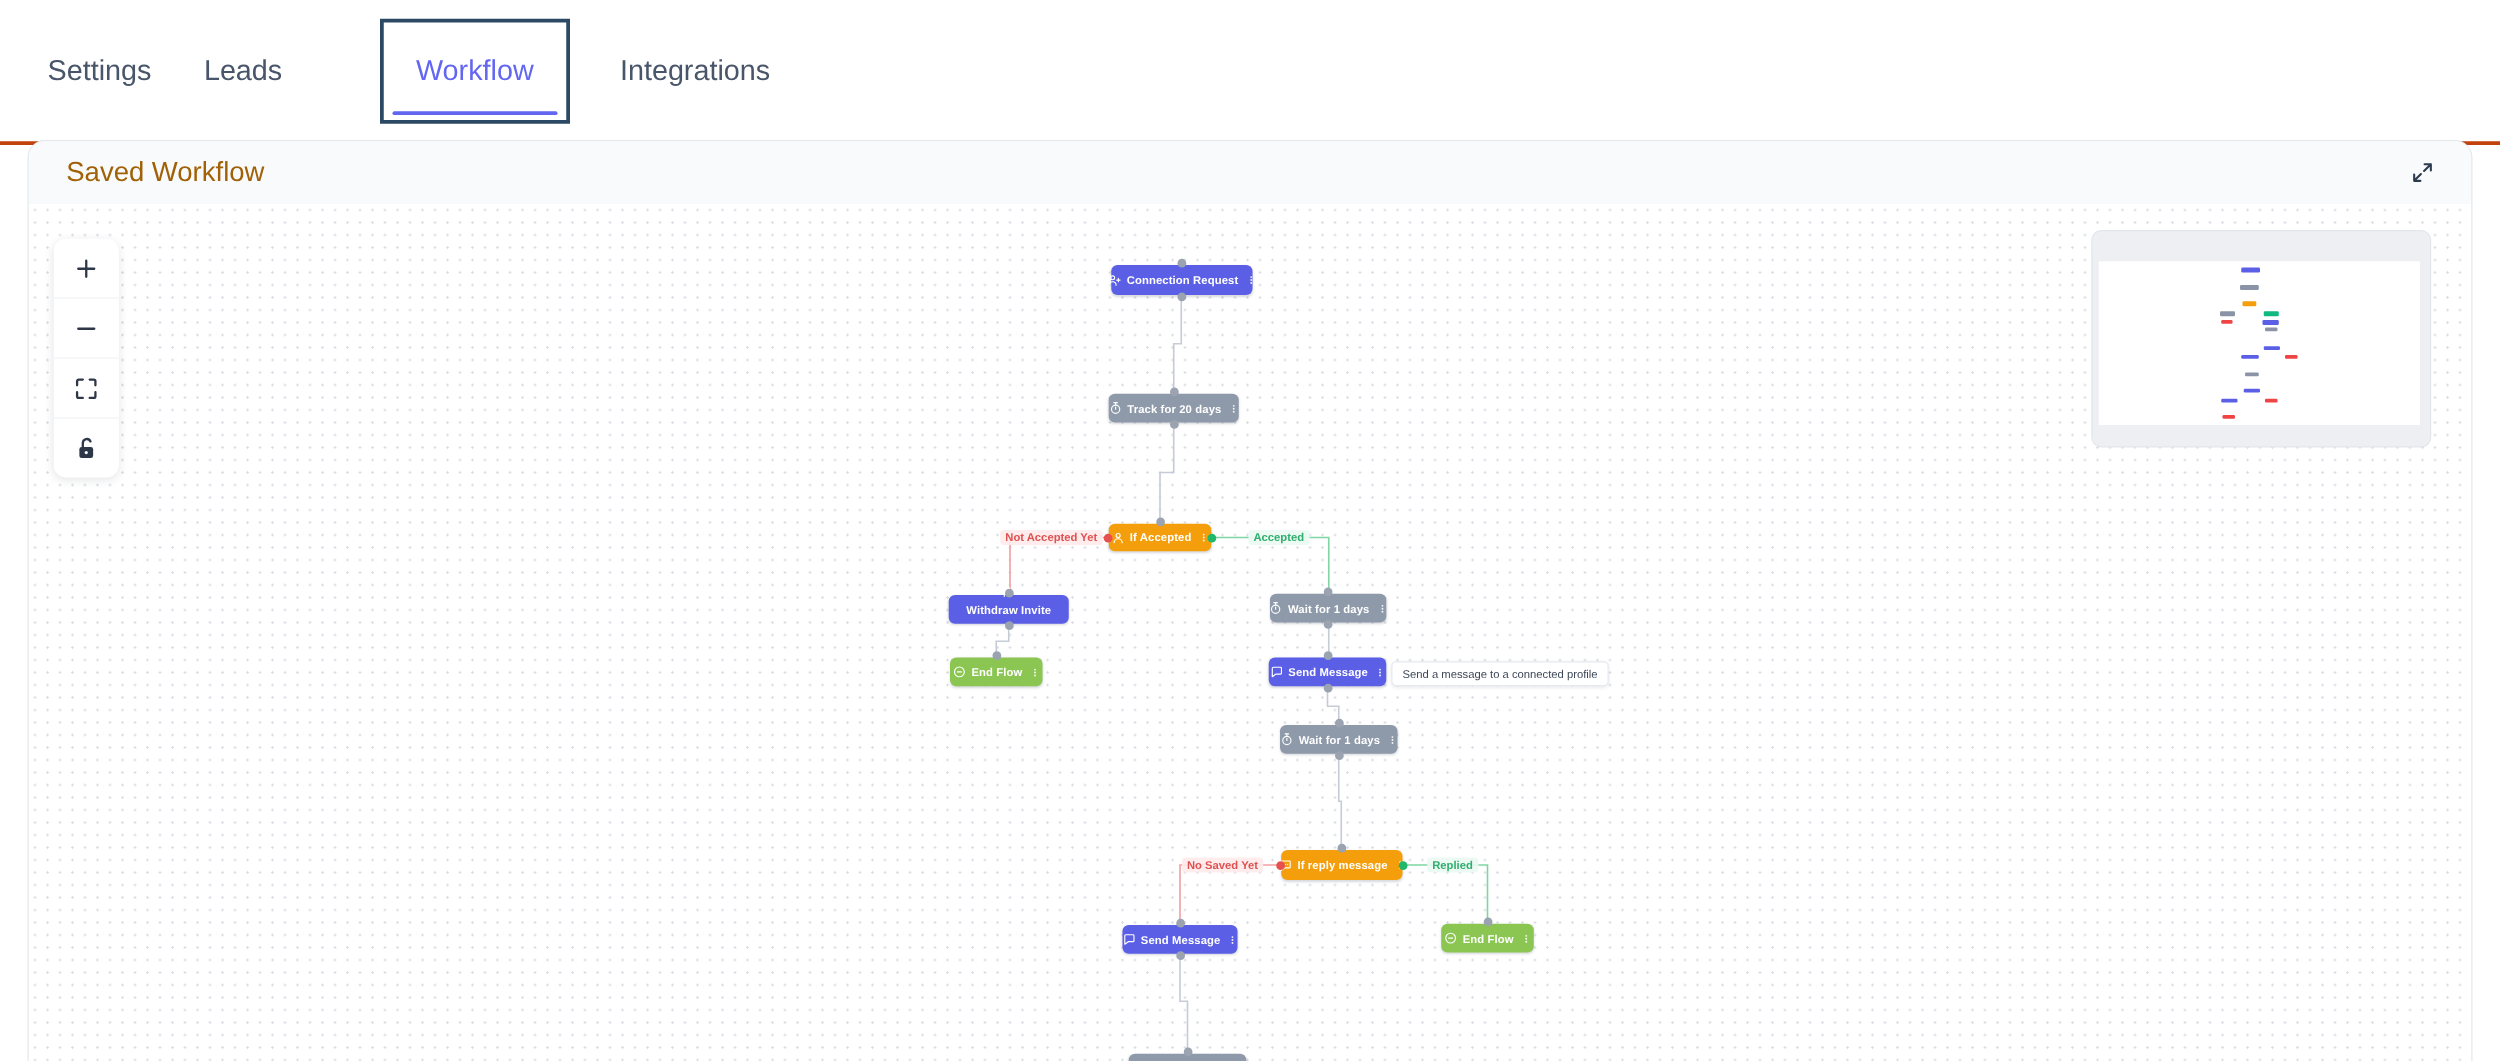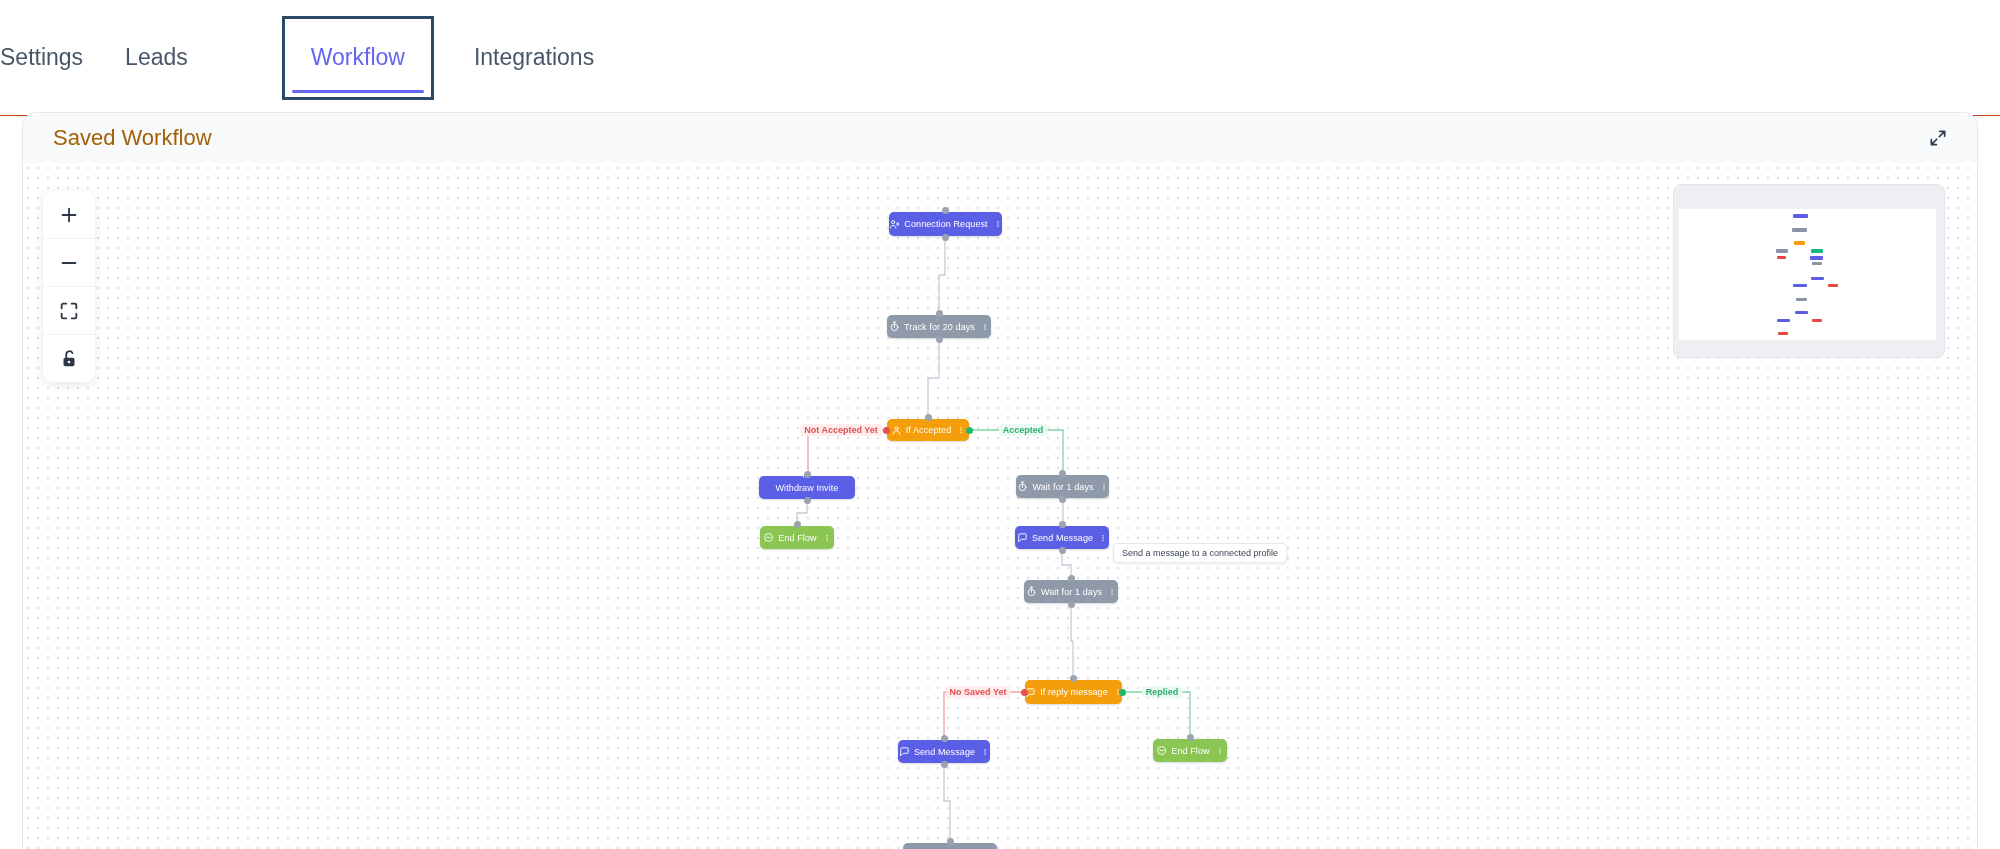--- a/index.html
+++ b/index.html
@@ -1,40 +1,40 @@
 <!DOCTYPE html>
 <html><head>
 <meta charset="utf-8">
 <style>
   html,body{margin:0;padding:0;width:2000px;height:849px;overflow:hidden;background:#fff;
     font-family:"Liberation Sans","DejaVu Sans",sans-serif;-webkit-font-smoothing:antialiased;}
   
   .tabbar{position:absolute;left:0;top:0;width:2000px;height:116px;display:flex;align-items:center;
-    box-sizing:border-box;border-bottom:1px solid #c2410c;background:#fff;}
+    padding-left:38px;box-sizing:border-box;border-bottom:3px solid #c2410c;background:#fff;}
   .tab{font-size:23px;color:#49566a;font-weight:500;margin-right:42px;cursor:pointer;white-space:nowrap;}
-  .tab-active-box{margin-left:52px;margin-right:40px;border:3px solid #2b4964;height:84px;
+  .tab-active-box{margin-left:36px;margin-right:40px;border:3px solid #2b4964;height:84px;
     display:flex;align-items:center;justify-content:center;padding:0 26px;position:relative;box-sizing:border-box;}
   .tab-active-box .tab{margin:0;color:#6366f1;}
   .tab-underline{position:absolute;left:7px;right:7px;bottom:4px;height:3px;background:#6366f1;border-radius:2px;}
   
   .panel{position:absolute;left:22px;top:112px;width:1956px;height:760px;background:#fff;
     border:1px solid #e4e8ed;border-radius:14px;box-sizing:border-box;overflow:hidden;}
   .panel-header{position:absolute;left:0;top:0;right:0;height:50px;background:#f9fafb;
     border-bottom:1px solid #eef1f5;display:flex;align-items:center;}
   .panel-title{margin-left:30px;font-size:22px;color:#a16207;font-weight:500;}
   .expand-btn{position:absolute;right:26px;top:12px;width:26px;height:26px;display:flex;
     align-items:center;justify-content:center;color:#2d3b4e;cursor:pointer;}
   .expand-btn svg{width:20px;height:20px;}
   
   .canvas{position:absolute;left:0;top:50px;right:0;bottom:0;overflow:hidden;background:#fff;
     background-image:radial-gradient(circle,#dcdfe5 1px,transparent 1.1px);background-size:10px 10px;}
   .edges{position:absolute;left:0;top:0;pointer-events:none;}
   
   .flow-node{position:absolute;border-radius:5px;display:flex;align-items:center;justify-content:center;
-    gap:4px;color:#fff;font-size:9px;font-weight:400;letter-spacing:.1px;white-space:nowrap;
+    gap:4px;color:#fff;font-size:9px;font-weight:700;letter-spacing:.1px;white-space:nowrap;
     box-shadow:0 1px 2px rgba(30,41,59,.18);box-sizing:border-box;padding:0 5px;cursor:pointer;text-align:right;}
   .flow-node svg{width:11px;height:11px;flex:none;}
   .node-kebab{display:flex;align-items:center;margin-left:2px;opacity:.9;cursor:pointer;}
   .node-kebab svg{width:8px;height:10px;}
   .handle{position:absolute;width:7px;height:7px;border-radius:50%;background:#9aa3af;}
   .handle.red{background:#e8504f;}
   .handle.green{background:#22b86b;}
   
   .edge-label{position:absolute;transform:translate(-50%,-50%);font-size:9px;font-weight:700;
     padding:1px 4px;border-radius:3px;white-space:nowrap;}
@@ -121,21 +121,21 @@
           <span style="display: flex;">
             <svg viewBox="0 0 24 24">
               <rect x="6" y="10.5" width="12" height="9.5" rx="2" fill="currentColor"></rect>
               <path d="M9 10.5V7a3.5 3.5 0 0 1 6.7-1.4" fill="none" stroke="currentColor" stroke-width="2" stroke-linecap="round"></path>
               <circle cx="12" cy="15.3" r="1.4" fill="#fff"></circle>
             </svg>
           </span>
         </div>
       </div>
 
-    <div class="node-tooltip" id="tooltip" style="left: 1090px; top: 380px;">Send a message to a connected profile</div>
+    <div class="node-tooltip" id="tooltip" style="left: 1090px; top: 366px;">Send a message to a connected profile</div>
 
     <div class="minimap" id="minimap" style="left: 1650px; top: 21px; width: 272px; height: 174px;">
       <div class="minimap-viewport" id="mm-viewport" style="left: 5px; top: 24px; width: 257px; height: 131px;"></div>
     <div class="mm-node" style="left: 119px; top: 29px; width: 15px; height: 4px; background: rgb(91, 95, 230);"></div>
         <div class="mm-node" style="left: 118px; top: 43px; width: 15px; height: 4px; background: rgb(138, 148, 166);"></div>
         <div class="mm-node" style="left: 120px; top: 56px; width: 11px; height: 4px; background: rgb(244, 158, 11);"></div>
         <div class="mm-node" style="left: 102px; top: 64px; width: 12px; height: 4px; background: rgb(138, 148, 166);"></div>
         <div class="mm-node" style="left: 137px; top: 64px; width: 12px; height: 4px; background: rgb(16, 185, 129);"></div>
         <div class="mm-node" style="left: 103px; top: 71px; width: 9px; height: 3px; background: rgb(239, 68, 68);"></div>
         <div class="mm-node" style="left: 136px; top: 71px; width: 13px; height: 4px; background: rgb(91, 95, 230);"></div>

